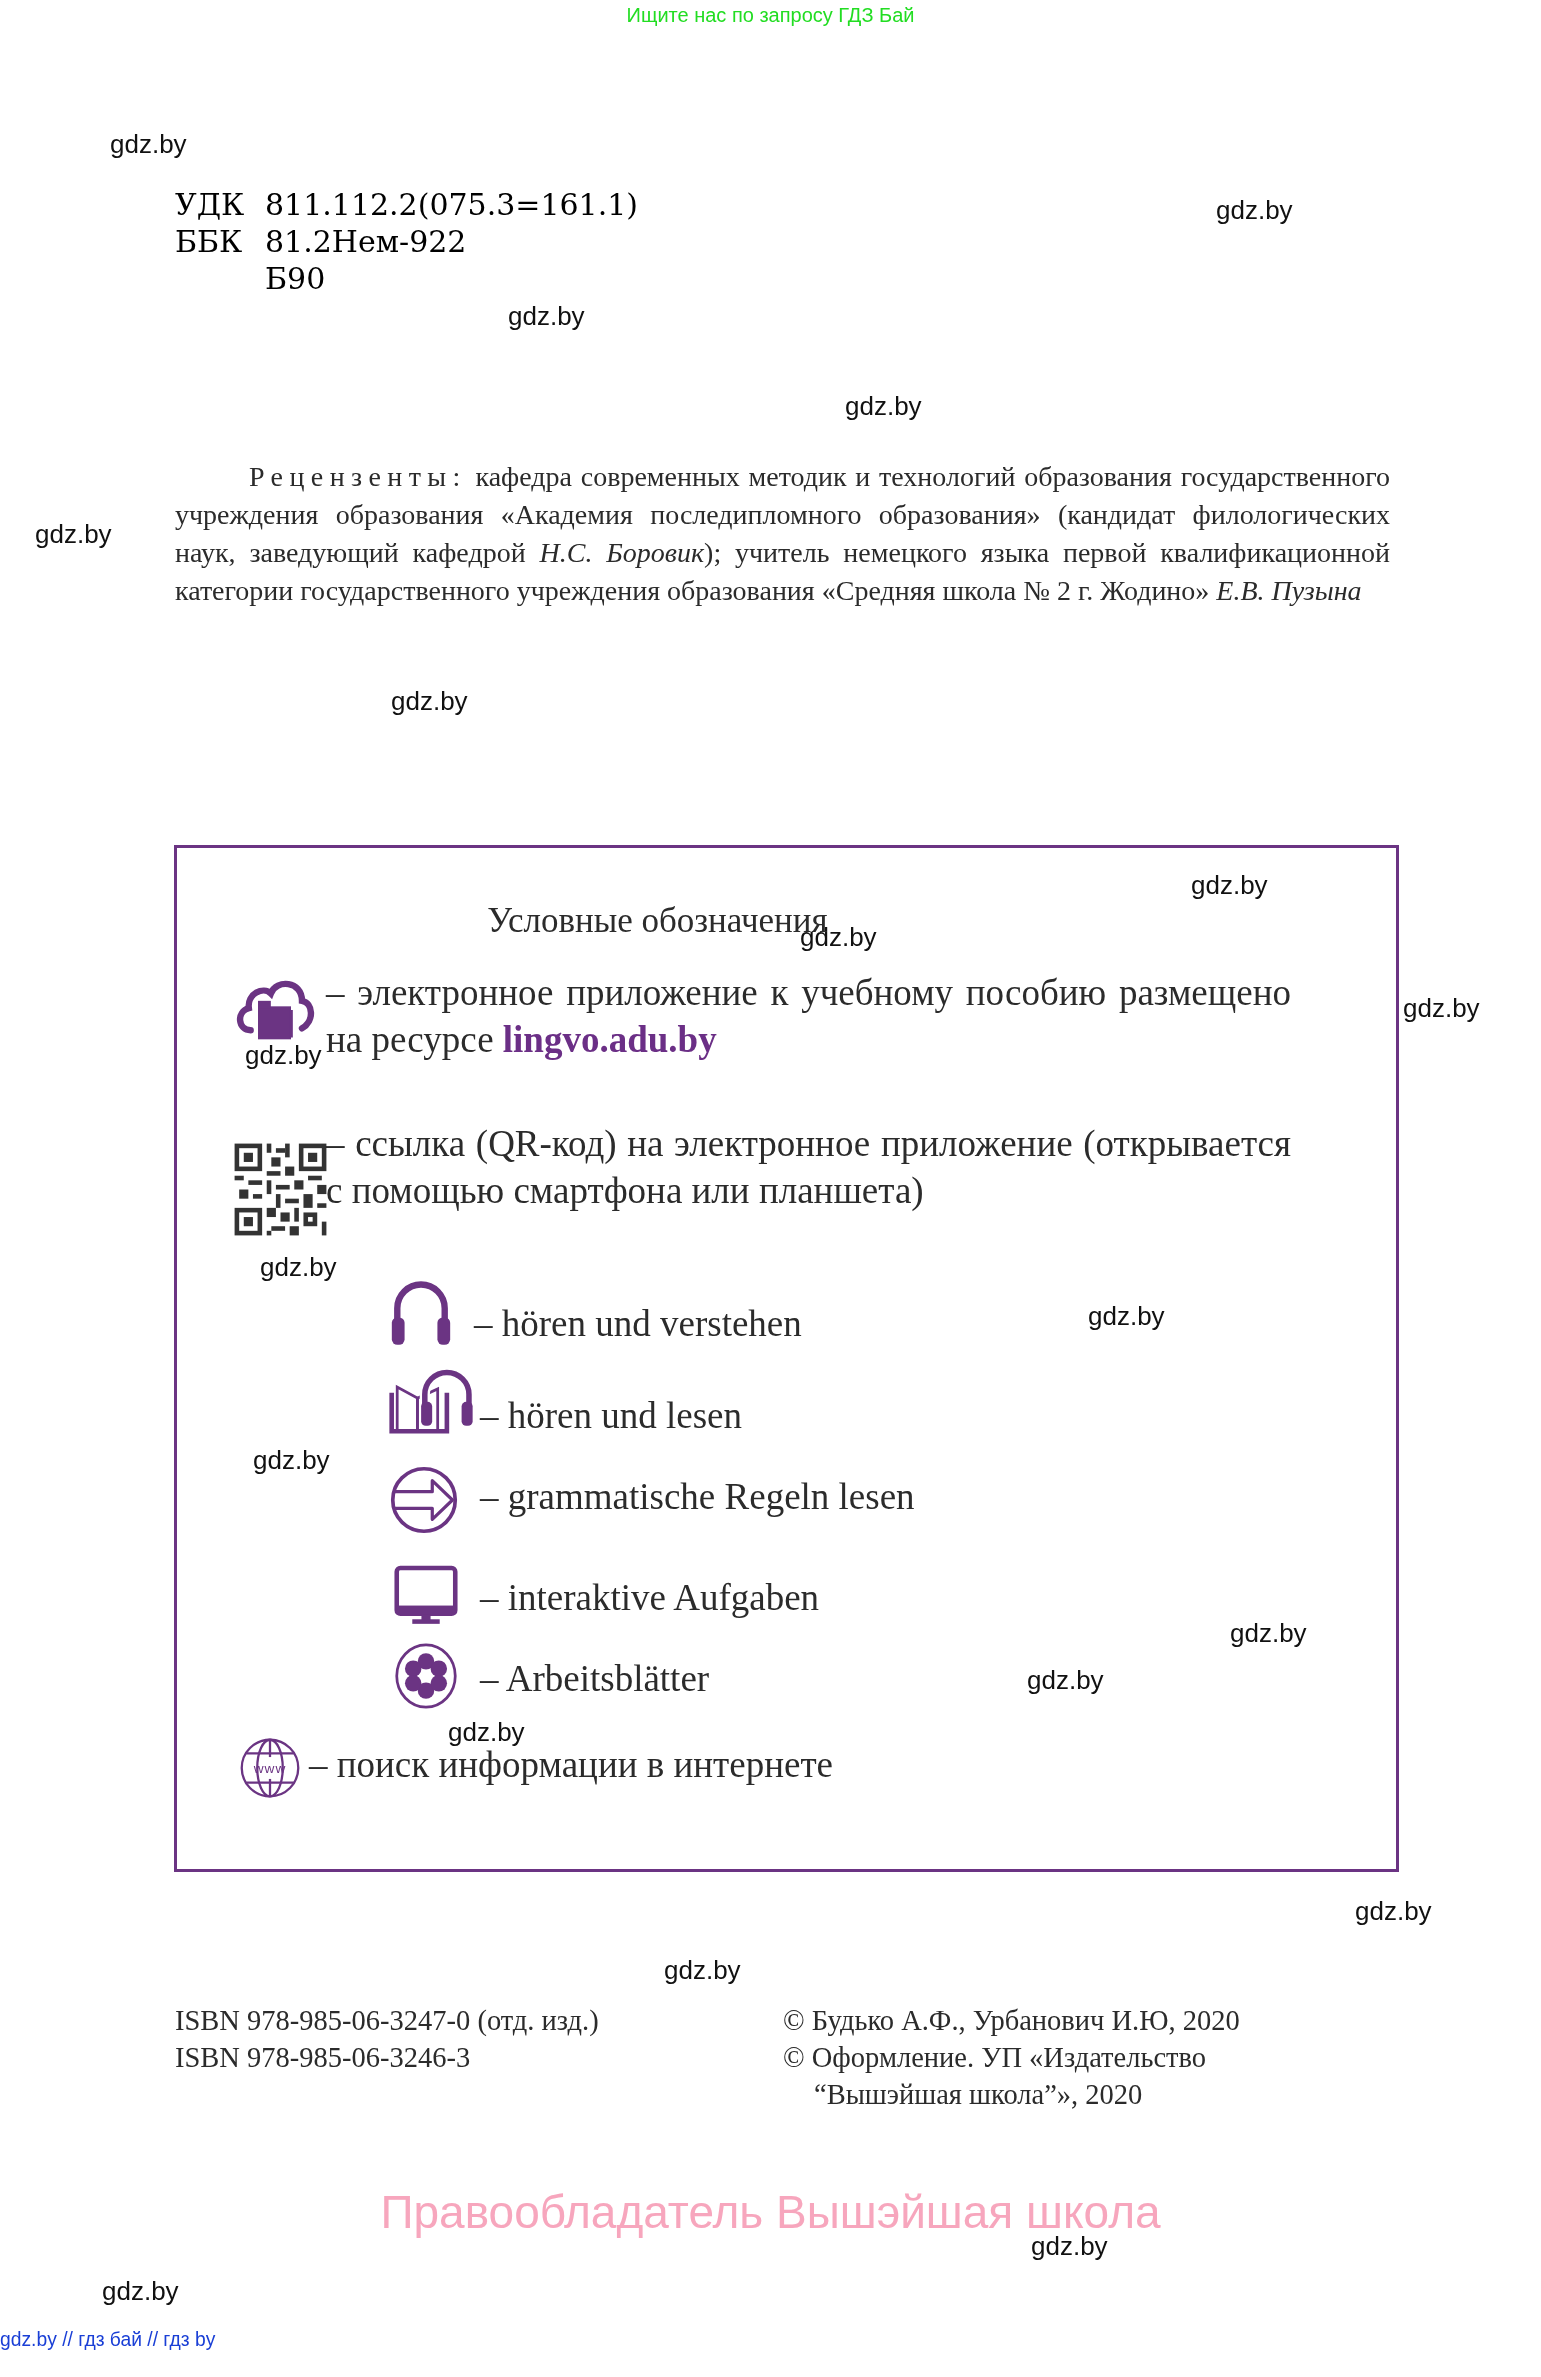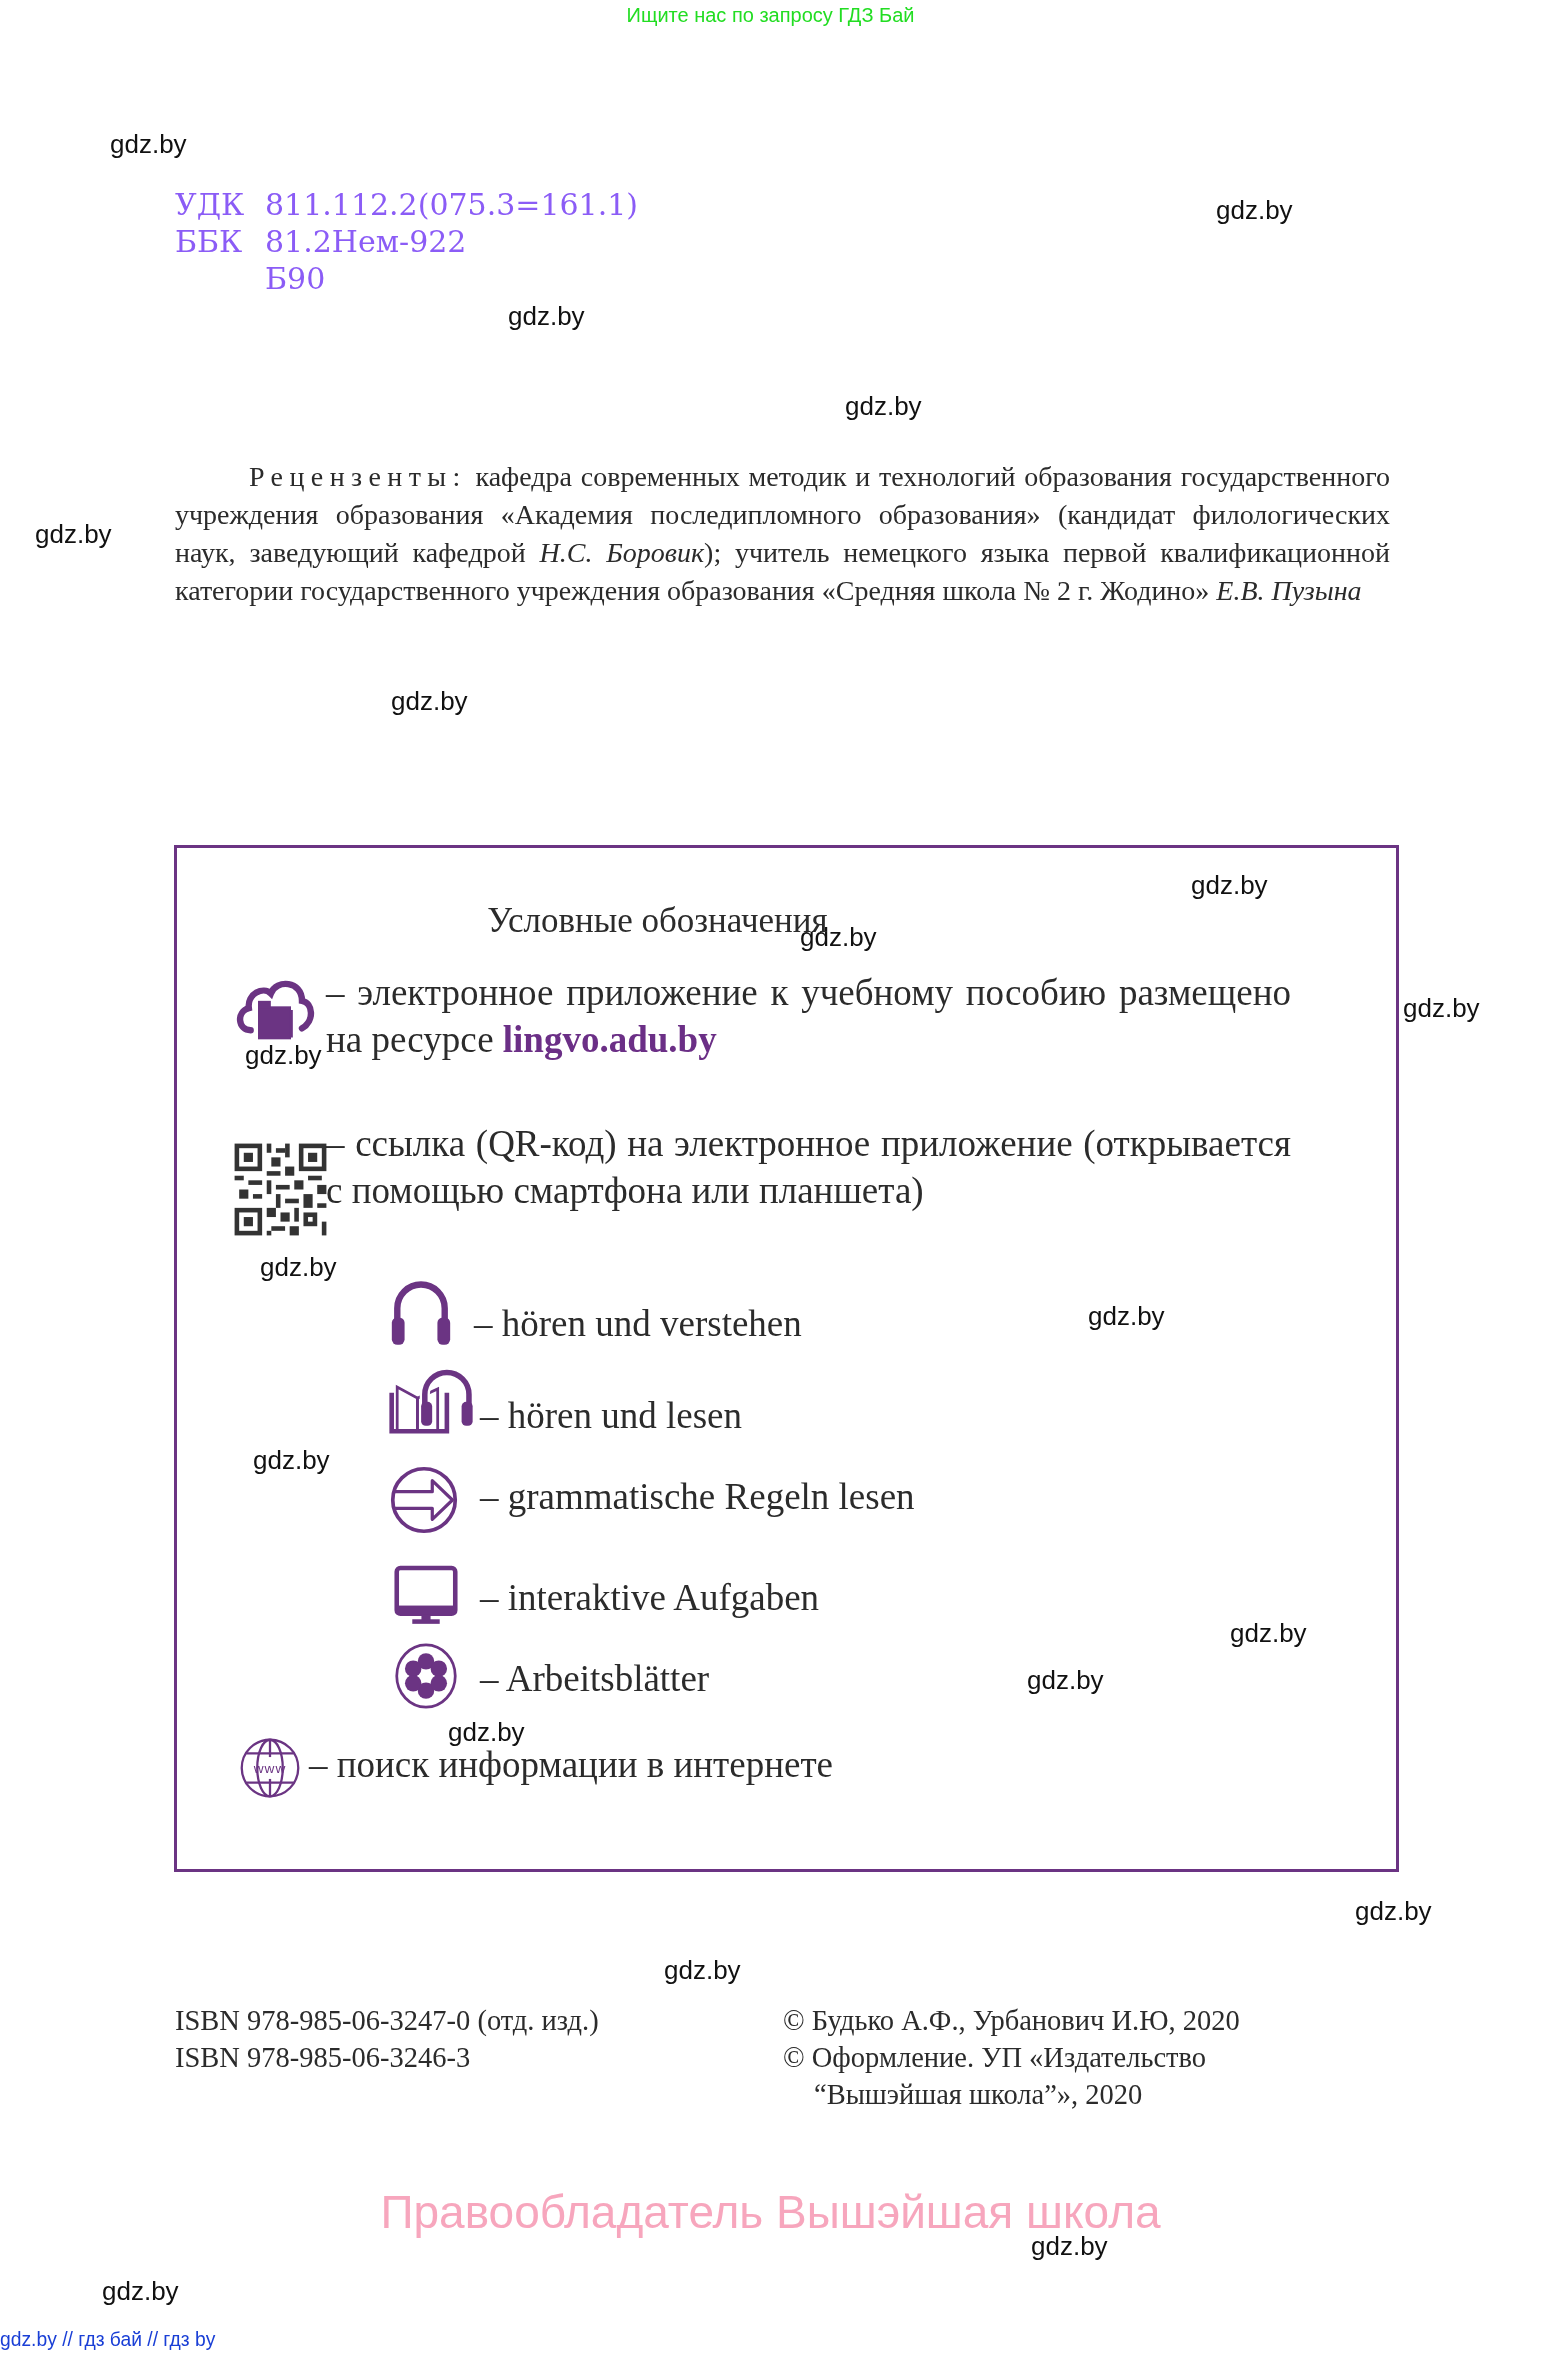--- a/index.html
+++ b/index.html
@@ -1,21 +1,21 @@
 <!DOCTYPE html>
 <html style="font-size:14.7px"><head>
 <meta charset="utf-8">
 <style>
   html, body { margin:0; padding:0; background:#ffffff; }
   body { width:1541px; height:2377px; position:relative; overflow:hidden;
          font-family:"DejaVu Serif", "Liberation Serif", serif; color:#2b2b2b; }
   .wm { position:absolute; font-family:"Liberation Sans", sans-serif; font-size:26px; color:#111; line-height:1; white-space:nowrap; }
   .top-banner { position:absolute; top:3.7px; left:0; width:1541px; text-align:center;
                 font-family:"Liberation Sans", sans-serif; font-size:20px; color:#22dd22; }
-  .udk { position:absolute; left:175px; top:186px; font-size:30px; line-height:37px; color:#8b5cf6; }
+  .udk { position:absolute; left:175px; top:186px; font-size:30px; line-height:37px; color:#000000; }
   .udk .row { display:flex; }
   .udk .k { width:90px; }
   .rev { position:absolute; left:175px; top:458px; width:1215px; font-size:28px; line-height:38px;
          text-align:justify; text-align-last:left; color:#2b2b2b; font-family:"Liberation Serif", serif; }
   .rev .spaced { letter-spacing:6.4px; }
   .rev p { margin:0; text-indent:74px; }
   .box { position:absolute; left:174px; top:845px; width:1219px; height:1021px; border:3.7px solid #6b3483; }
   .box-title { position:absolute; left:0; top:53px; width:961px; text-align:center; font-size:35px; font-weight:normal; color:#2b2b2b; font-family:"Liberation Serif", serif; }
   .entry { position:absolute; font-size:37px; line-height:47px; color:#2b2b2b; font-family:"Liberation Serif", serif; }
   .entry.just { text-align:justify; text-align-last:left; }

